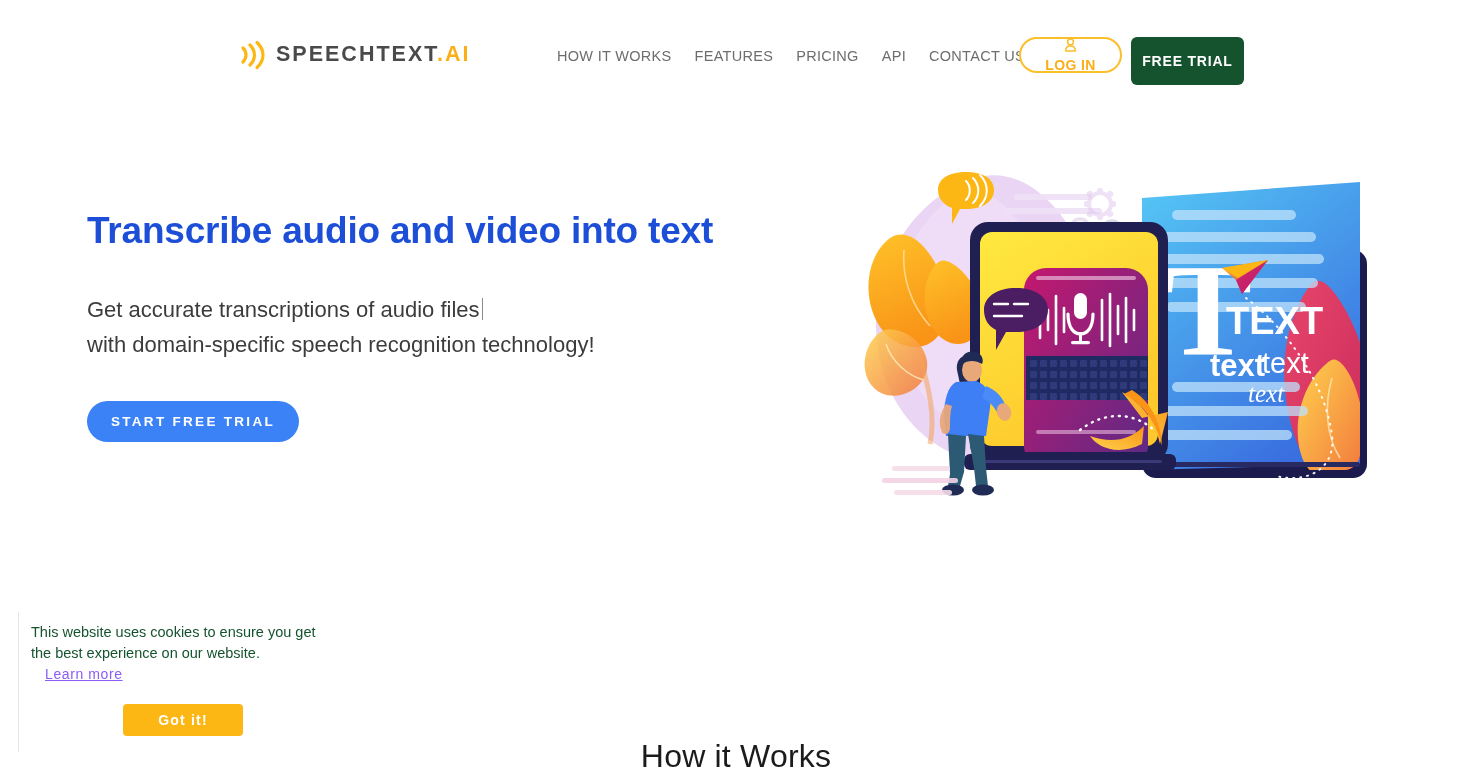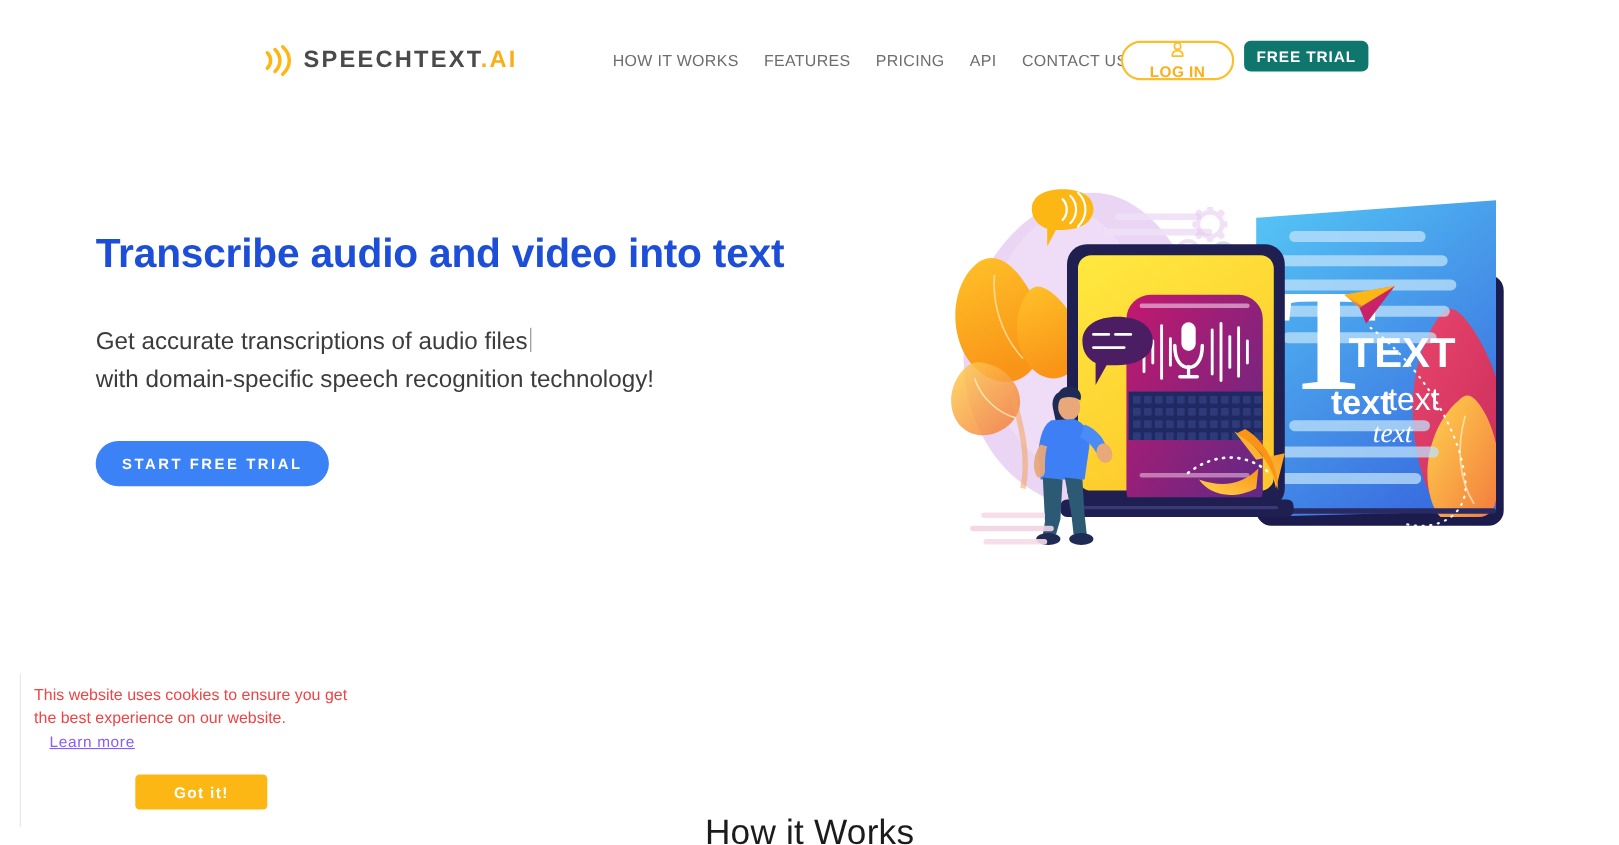--- a/index.html
+++ b/index.html
@@ -51,22 +51,22 @@
     cursor: pointer;
     flex-direction: column;
   }
   .btn-login .lbl {
     font-size: 14px; font-weight: 700; color: #FBAF17; letter-spacing: 0.4px;
   }
   .user-icon { width: 13px; height: 14px; display:block; }
 
   .btn-freetrial {
     position: absolute; left: 1131px; top: 9px;
-    width: 113px; height: 28px;
-    background: #0f766e; border: none; border-radius: 6px;
+    width: 113px; height: 48px;
+    background: #14532d; border: none; border-radius: 6px;
     display: flex; align-items: center; justify-content: center;
     cursor: pointer;
   }
   .btn-freetrial .lbl {
     font-size: 14px; font-weight: 700; color: #ffffff; letter-spacing: 0.8px;
   }
 
   
   .hero-title {
     position: absolute; left: 87px; top: 210px;
@@ -103,21 +103,21 @@
   
   .cookie {
     position: absolute; left: 18px; top: 612px;
     width: 320px; height: 140px;
     border-left: 1px solid #e6e6e6;
     background: #ffffff;
   }
   .cookie-text {
     position: absolute; left: 12px; top: 10px;
     width: 300px;
-    font-size: 14.5px; color: #ef4444; line-height: 21px; font-weight: 400;
+    font-size: 14.5px; color: #14532d; line-height: 21px; font-weight: 400;
   }
   .cookie-link {
     position: absolute; left: 26px; top: 54px;
     font-size: 14px; color: #8b5cf6; text-decoration: underline;
     letter-spacing: 0.6px; cursor: pointer;
   }
   .cookie-btn {
     position: absolute; left: 104px; top: 92px;
     width: 120px; height: 32px;
     background: #FDB714; border: none; border-radius: 4px;

